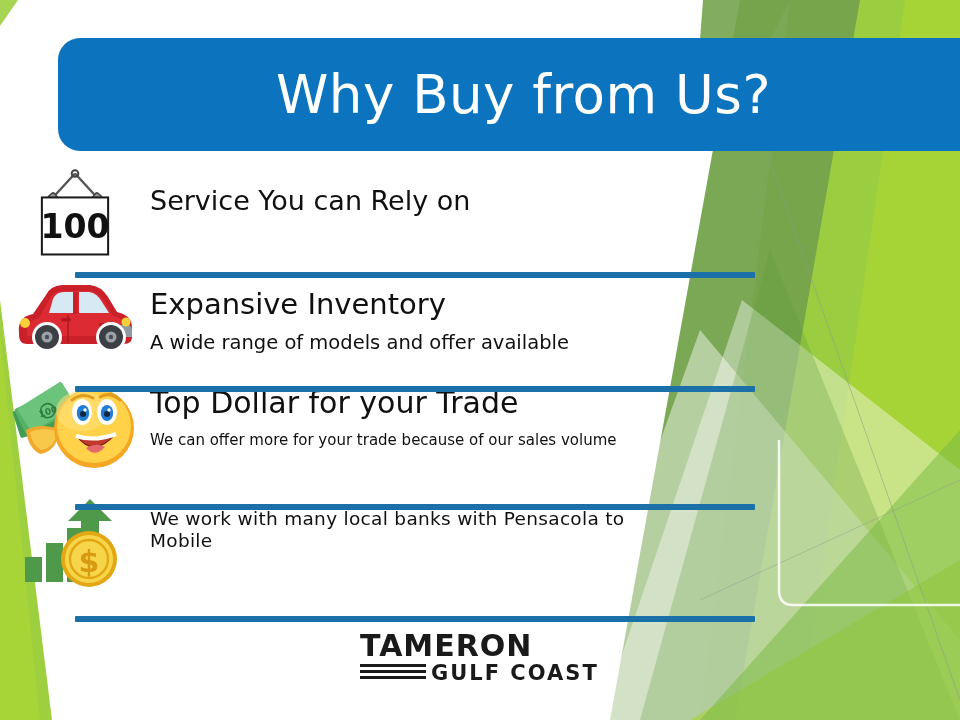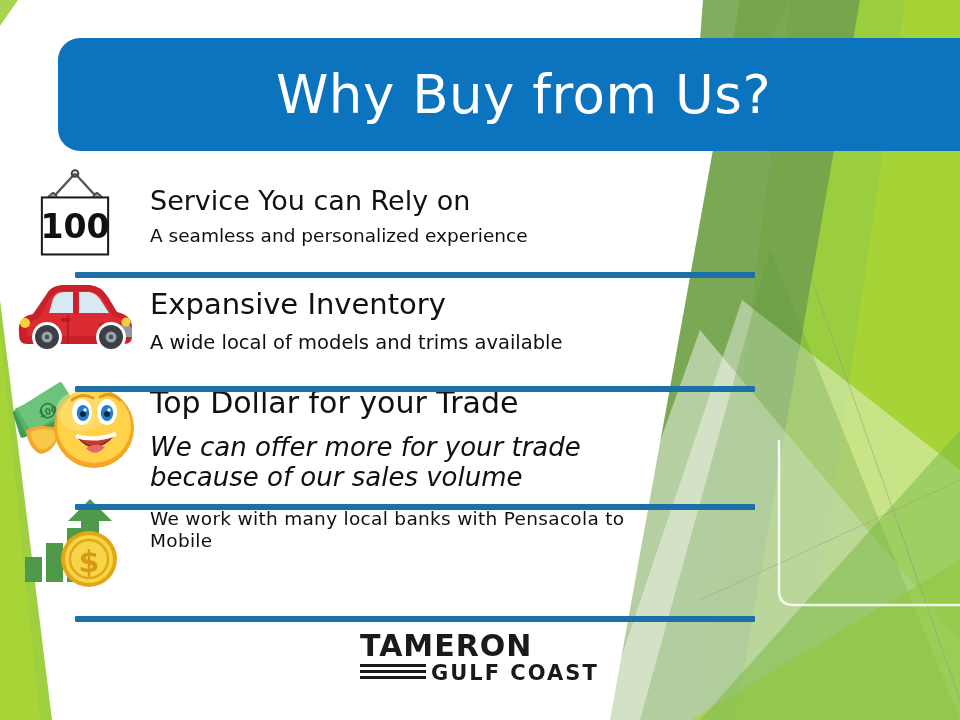--- a/index.html
+++ b/index.html
@@ -150,21 +150,20 @@
           <path d="M50 6 L26 32 M50 6 L74 32" stroke="#555" stroke-width="2.6" fill="none"></path>
           <circle cx="50" cy="6" r="3.6" fill="none" stroke="#444" stroke-width="2.2"></circle>
           <rect x="22" y="28" width="8" height="8" rx="2" fill="#9a9a9a" stroke="#444" stroke-width="1.6" transform="rotate(-40 26 32)"></rect>
           <rect x="70" y="28" width="8" height="8" rx="2" fill="#9a9a9a" stroke="#444" stroke-width="1.6" transform="rotate(40 74 32)"></rect>
           <rect x="14" y="32" width="72" height="62" fill="#ffffff" stroke="#1a1a1a" stroke-width="2.2"></rect>
           <text x="50" y="76" text-anchor="middle" fill="#111111" font-family="DejaVu Sans, sans-serif" font-size="36" font-weight="bold">100</text>
         </svg>
       </div>
       <div class="row-body">
         <div class="row-title" style="font-size:27px;margin-top:18px;">Service You can Rely on</div>
-        <div class="row-sub" style="margin-top:9px;">A seamless and personalized experience</div>
       </div>
     </div>
     <div class="divider" style="top:104px;"></div>
 
     <div class="row" style="height:105px;">
       <div class="row-icon">
         <svg width="125" height="85" viewBox="0 0 125 85">
           <path d="M6 60 Q4 44 20 41 L33 22 Q37 13 49 12 L77 12 Q88 13 95 24 L104 39
                    Q119 42 119 55 L119 64 Q119 71 111 71 L14 71 Q6 71 6 62 Z" fill="#ffffff" stroke="#ffffff" stroke-width="11" stroke-linejoin="round"></path>
           <path d="M6 60 Q4 44 20 41 L33 22 Q37 13 49 12 L77 12 Q88 13 95 24 L104 39
@@ -185,21 +184,21 @@
           <circle cx="34" cy="64" r="12" fill="#3c3f44"></circle>
           <circle cx="98" cy="64" r="12" fill="#3c3f44"></circle>
           <circle cx="34" cy="64" r="5.5" fill="#9aa1a8"></circle>
           <circle cx="98" cy="64" r="5.5" fill="#9aa1a8"></circle>
           <circle cx="34" cy="64" r="2.2" fill="#4a4f55"></circle>
           <circle cx="98" cy="64" r="2.2" fill="#4a4f55"></circle>
         </svg>
       </div>
       <div class="row-body">
         <div class="row-title" style="font-size:29px;margin-top:15px;">Expansive Inventory</div>
-        <div class="row-sub" style="font-size:19.5px;margin-top:11px;">A wide local of models and trims available</div>
+        <div class="row-sub" style="font-size:19.5px;margin-top:11px;">A wide range of models and offer available</div>
       </div>
     </div>
     <div class="divider" style="top:218px;"></div>
 
     <div class="row" style="height:117px;">
       <div class="row-icon">
         <svg width="130" height="96" viewBox="0 0 130 96">
           <g transform="translate(2,6)">
             <g transform="rotate(-18 40 40)">
               <rect x="6" y="16" width="52" height="28" rx="2" fill="#3f9e53"></rect>
@@ -225,21 +224,21 @@
           <path d="M62 22 Q72 14 83 20" stroke="#e09a1c" stroke-width="3" fill="none" stroke-linecap="round"></path>
           <path d="M90 19 Q100 13 110 22" stroke="#e09a1c" stroke-width="3" fill="none" stroke-linecap="round"></path>
           <path d="M66 58 Q84 82 106 56 Q86 66 66 58 Z" fill="#7d1a1f"></path>
           <path d="M68 59 Q84 78 104 57 Q86 64 68 59 Z" fill="#c0392b"></path>
           <path d="M76 70 Q85 80 95 69 Q86 64 76 70 Z" fill="#e4676b"></path>
           <path d="M66 58 Q84 64 106 56" stroke="#ffffff" stroke-width="4" fill="none"></path>
         </svg>
       </div>
       <div class="row-body">
         <div class="row-title" style="font-size:30px;margin-top:8px;">Top Dollar for your Trade</div>
-        <div class="row-sub" style="font-size:26px;margin-top:12px;max-width:530px;font-style:italic;">We can offer more for your trade because of our sales volume</div>
+        <div class="row-sub" style="font-size:15px;margin-top:12px;max-width:530px;">We can offer more for your trade because of our sales volume</div>
       </div>
     </div>
     <div class="divider" style="top:336px;"></div>
 
     <div class="row" style="height:112px;">
       <div class="row-icon">
         <svg width="112" height="98" viewBox="0 0 112 98">
           <rect x="6" y="62" width="17" height="25" fill="#4f9a4a"></rect>
           <rect x="27" y="48" width="17" height="39" fill="#4f9a4a"></rect>
           <rect x="48" y="33" width="17" height="54" fill="#4f9a4a"></rect>

